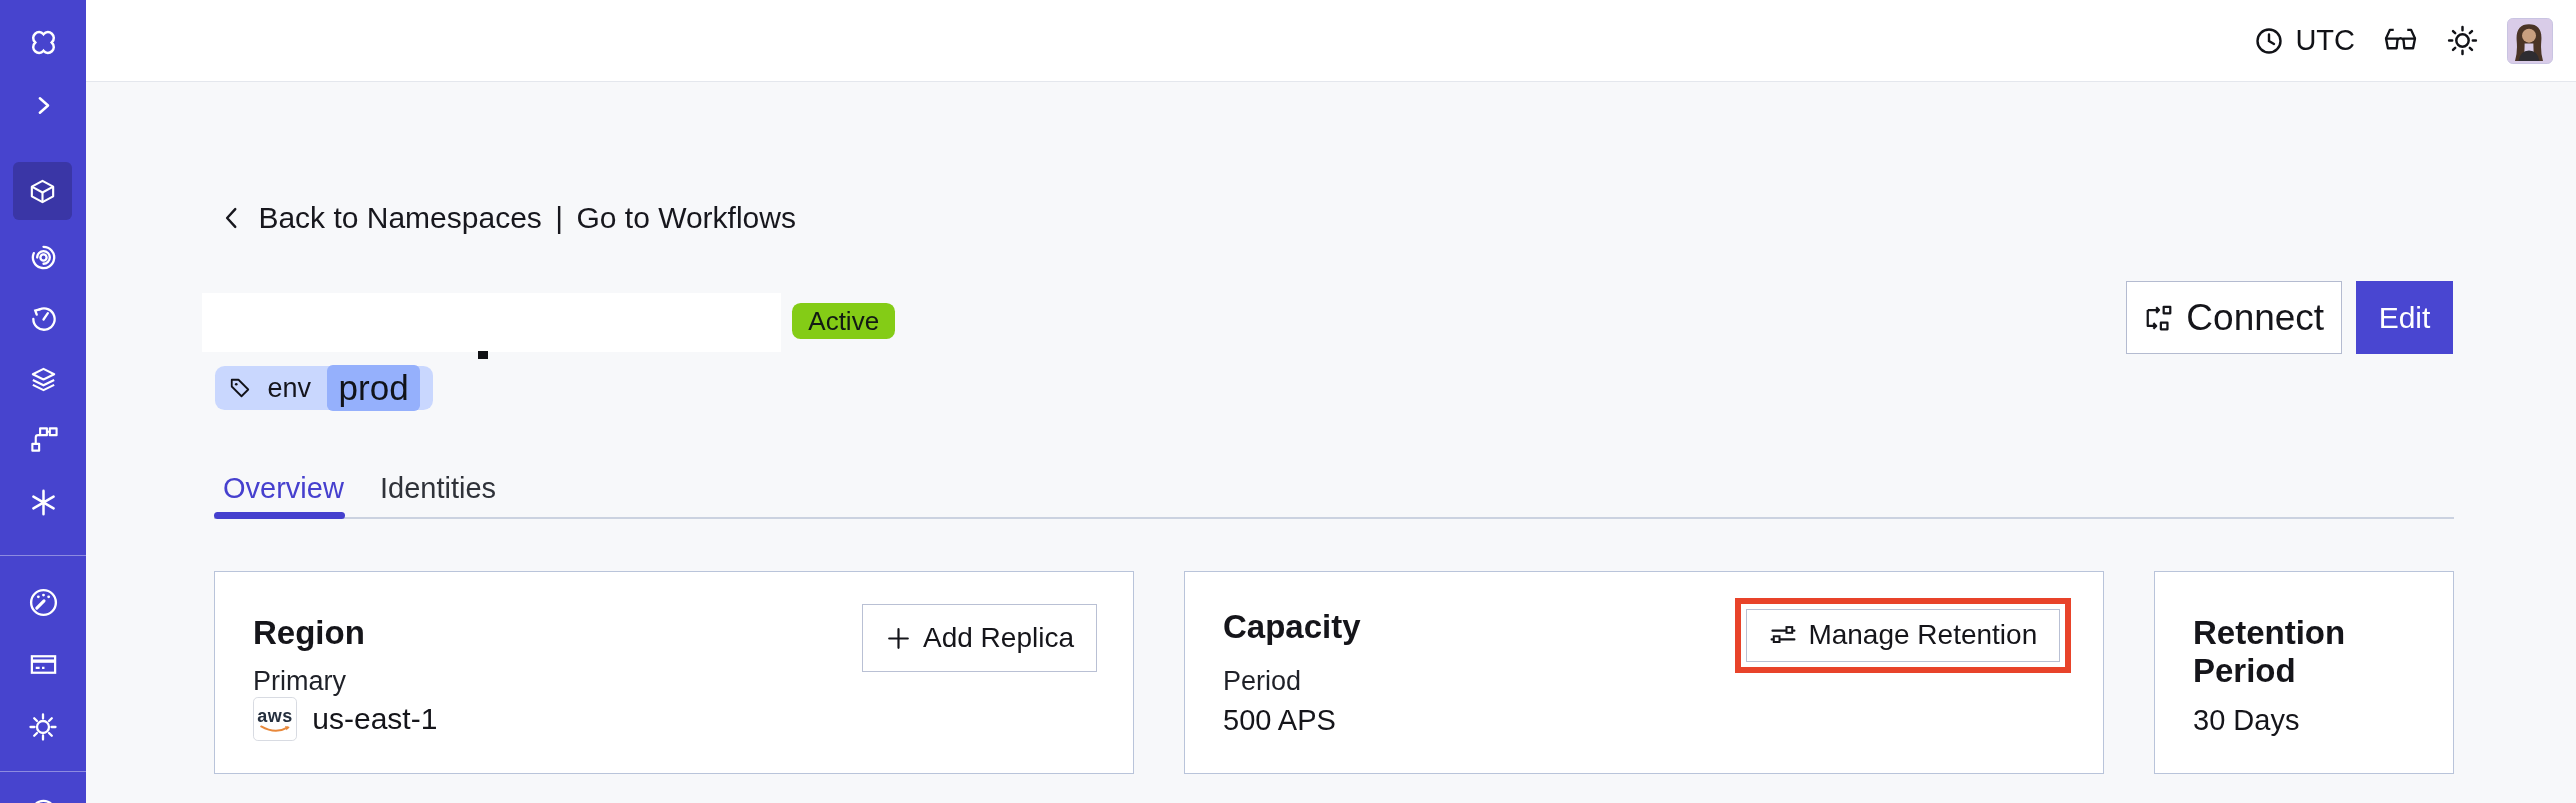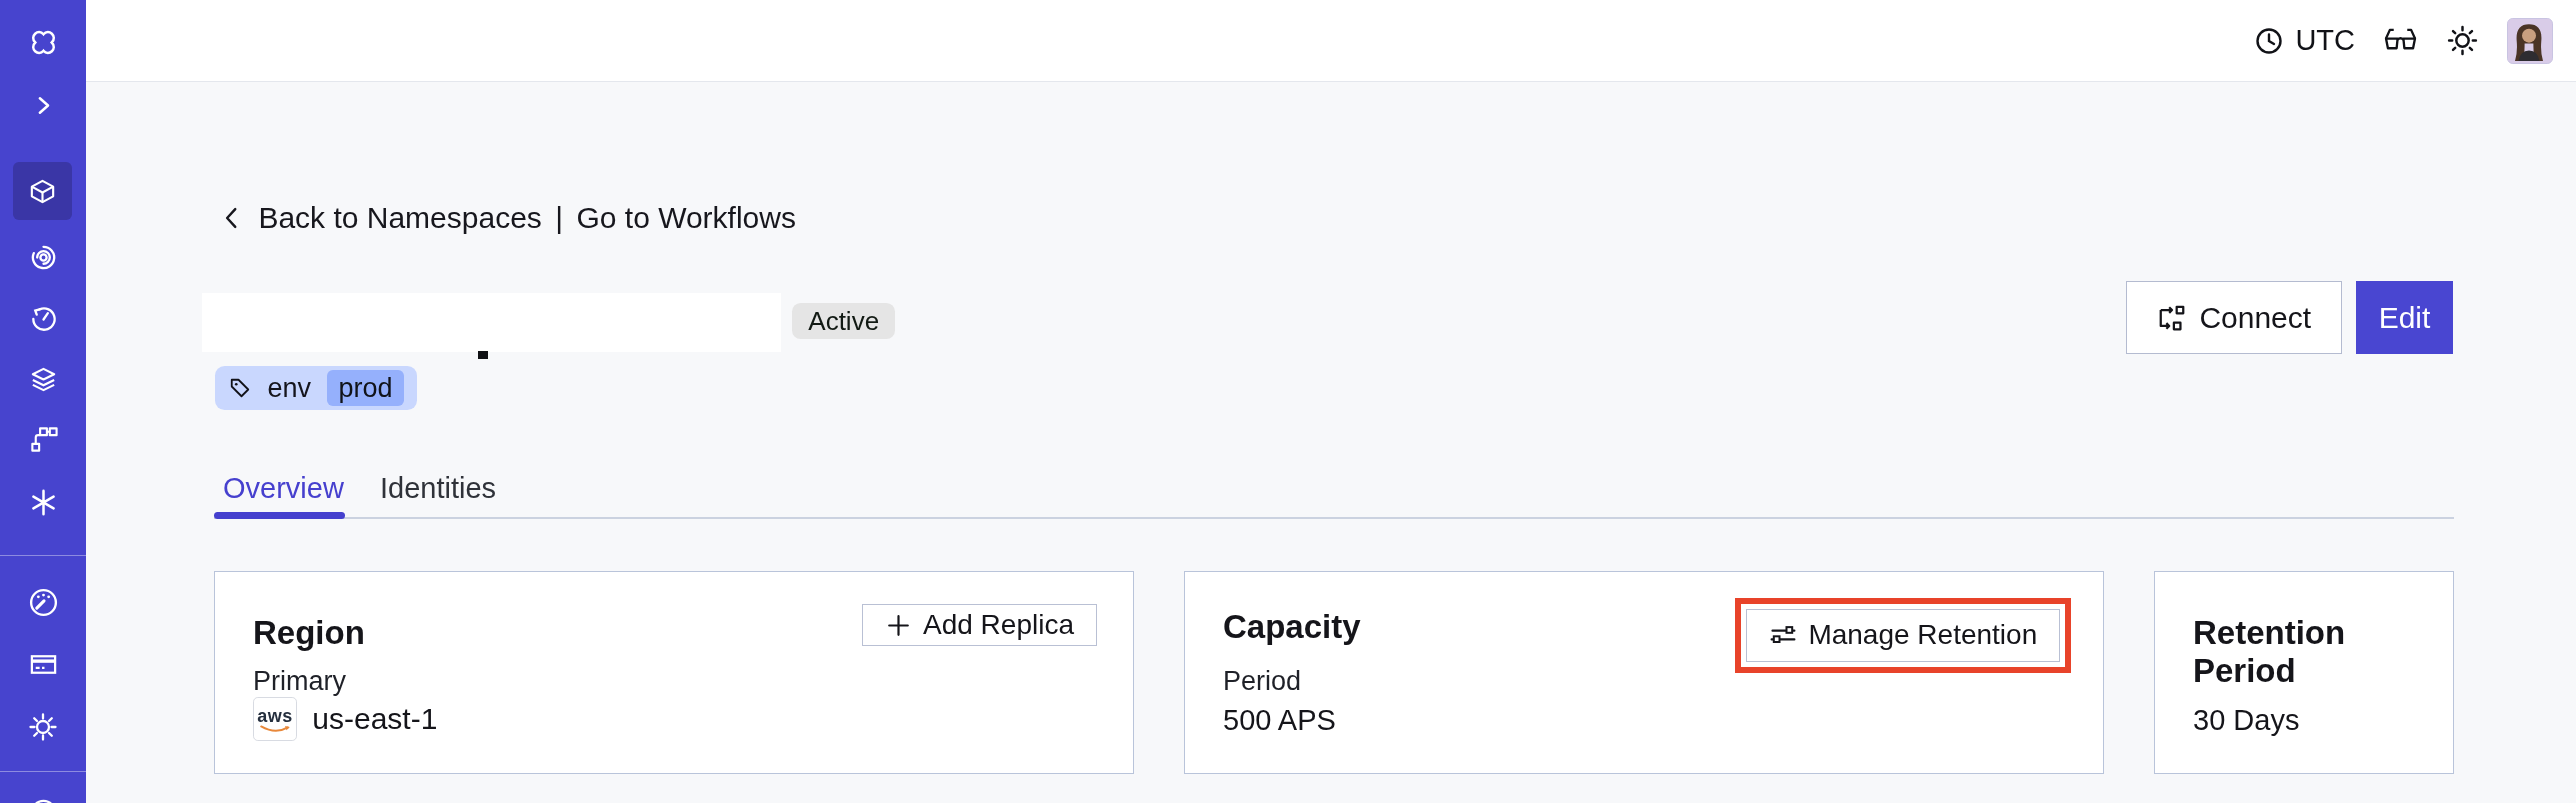--- a/index.html
+++ b/index.html
@@ -47,39 +47,39 @@
   }
   .crumb-link { cursor: pointer; }
   .crumb-sep { font-weight: 400; color: #17171D; }
 
   
   .redaction-box { position: absolute; left: 202px; top: 293px; width: 579px; height: 59px; background: #FFFFFF; }
   .redaction-dot { position: absolute; left: 478px; top: 351px; width: 9.6px; height: 7.7px; background: #101114; }
   .status-badge {
     position: absolute; left: 792px; top: 303px; height: 36px;
     display: inline-flex; align-items: center; padding: 0 16.3px;
-    background: #e5e5e5; border-radius: 8.6px;
+    background: #84cc16; border-radius: 8.6px;
     font-size: 26px; color: #121A14;
   }
   .tag-pill {
     position: absolute; left: 215px; top: 366px; height: 44px;
     display: inline-flex; align-items: center; gap: 16px; padding: 0 12.5px;
     background: #C9D7FE; border-radius: 9.6px; cursor: default;
   }
   .tag-key { font-size: 27px; color: #15151C; }
   .tag-chip {
     background: #95B0FC; border-radius: 5.8px; padding: 2.9px 11.5px;
-    font-size: 27px; color: #111319;
+    font-size: 35px; color: #111319;
   }
 
   
   .btn { display: inline-flex; align-items: center; justify-content: center; cursor: pointer; background: #FFFFFF; }
   .btn-connect {
     position: absolute; left: 2126px; top: 281px; width: 216px; height: 73px;
-    border: 1.9px solid #B4BBD0; gap: 12.5px; font-size: 30px; font-weight: 500; color: #15151A;
+    border: 1.9px solid #B4BBD0; gap: 12.5px; font-size: 37px; font-weight: 500; color: #15151A;
   }
   .btn-edit {
     position: absolute; left: 2356px; top: 281px; width: 97px; height: 73px;
     background: #4946D1; color: #FFFFFF; font-size: 30px; font-weight: 500; border: none;
   }
 
   
   .tab { position: absolute; top: 472px; font-size: 29px; font-weight: 500; cursor: pointer; }
   .tab-overview { left: 223px; color: #4640CE; }
   .tab-identities { left: 380px; color: #2F3239; }
@@ -98,21 +98,21 @@
   .card-title-row { position: absolute; left: 38px; top: 36px; display: flex; align-items: center; gap: 17.3px; }
   .card-title-row .t { font-size: 33px; font-weight: 600; color: #15151A; }
   .card-label { position: absolute; left: 38px; top: 94px; font-size: 27px; color: #1F2128; }
   .card-value-row { position: absolute; left: 38px; top: 125px; display: flex; align-items: center; gap: 15.3px; }
   .mono-value { font-family: Liberation Sans, sans-serif; font-size: 29px; color: #15151A; }
   .sans-value { font-size: 30px; color: #15151A; }
   .value-alone { position: absolute; left: 38px; top: 132px; }
 
   .mini-btn {
     display: inline-flex; align-items: center; gap: 11.5px;
-    height: 42px; padding: 0 22px; background: #FFFFFF;
+    height: 68px; padding: 0 22px; background: #FFFFFF;
     border: 1.9px solid #B9C0D4; font-size: 28px; font-weight: 500; color: #15151A; cursor: pointer;
   }
   .add-replica { position: absolute; right: 36px; top: 32px; }
 
   .ondemand-badge {
     display: inline-flex; align-items: center; gap: 8.6px;
     height: 40px; padding: 0 13.4px; background: #E2D8FC; border-radius: 7.7px;
     font-size: 27px; color: #141218;
   }
   .highlight-box {

